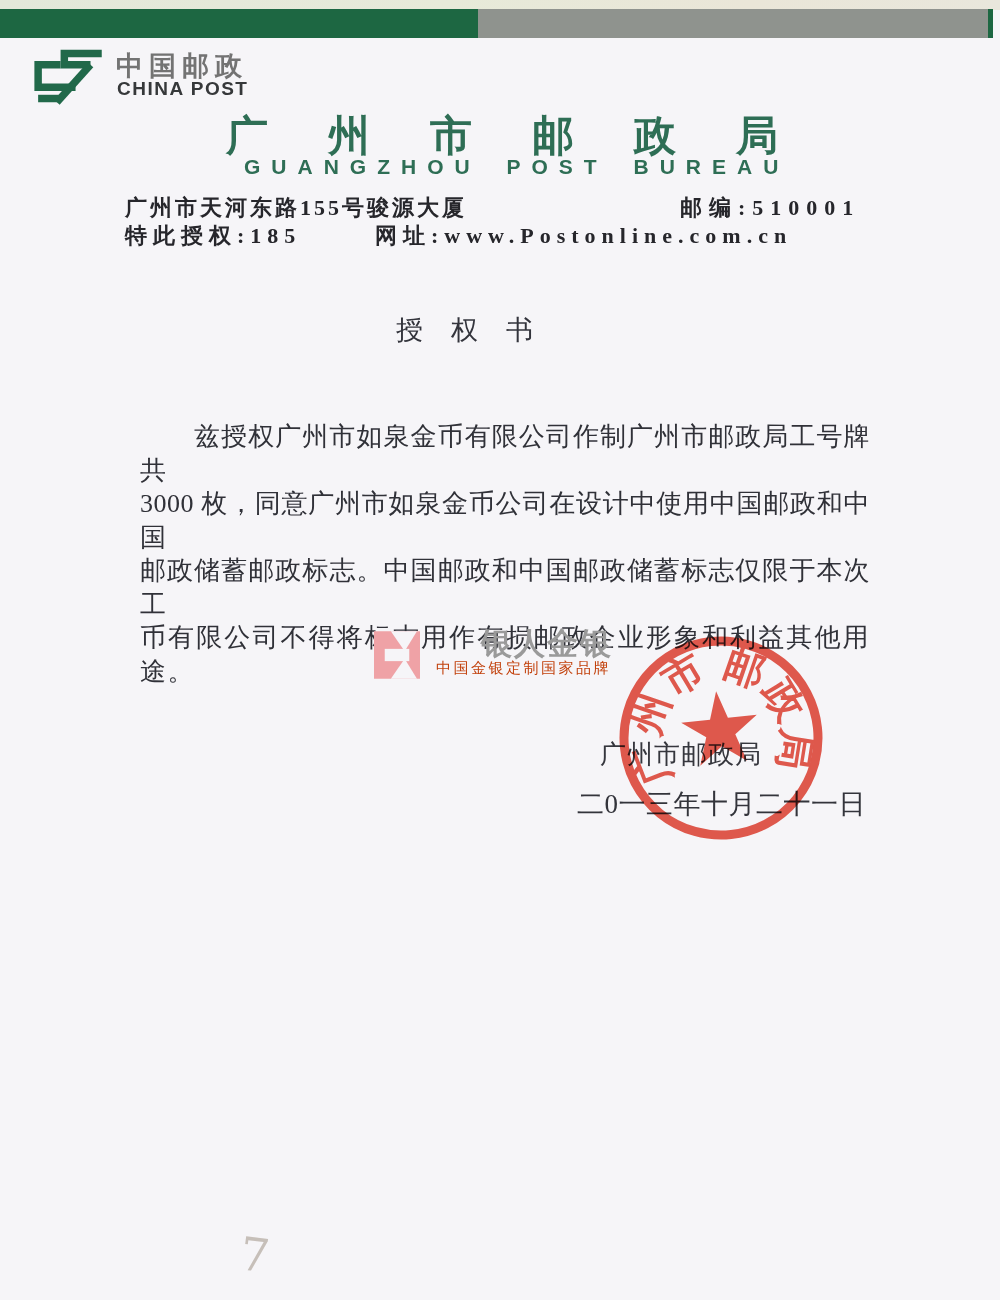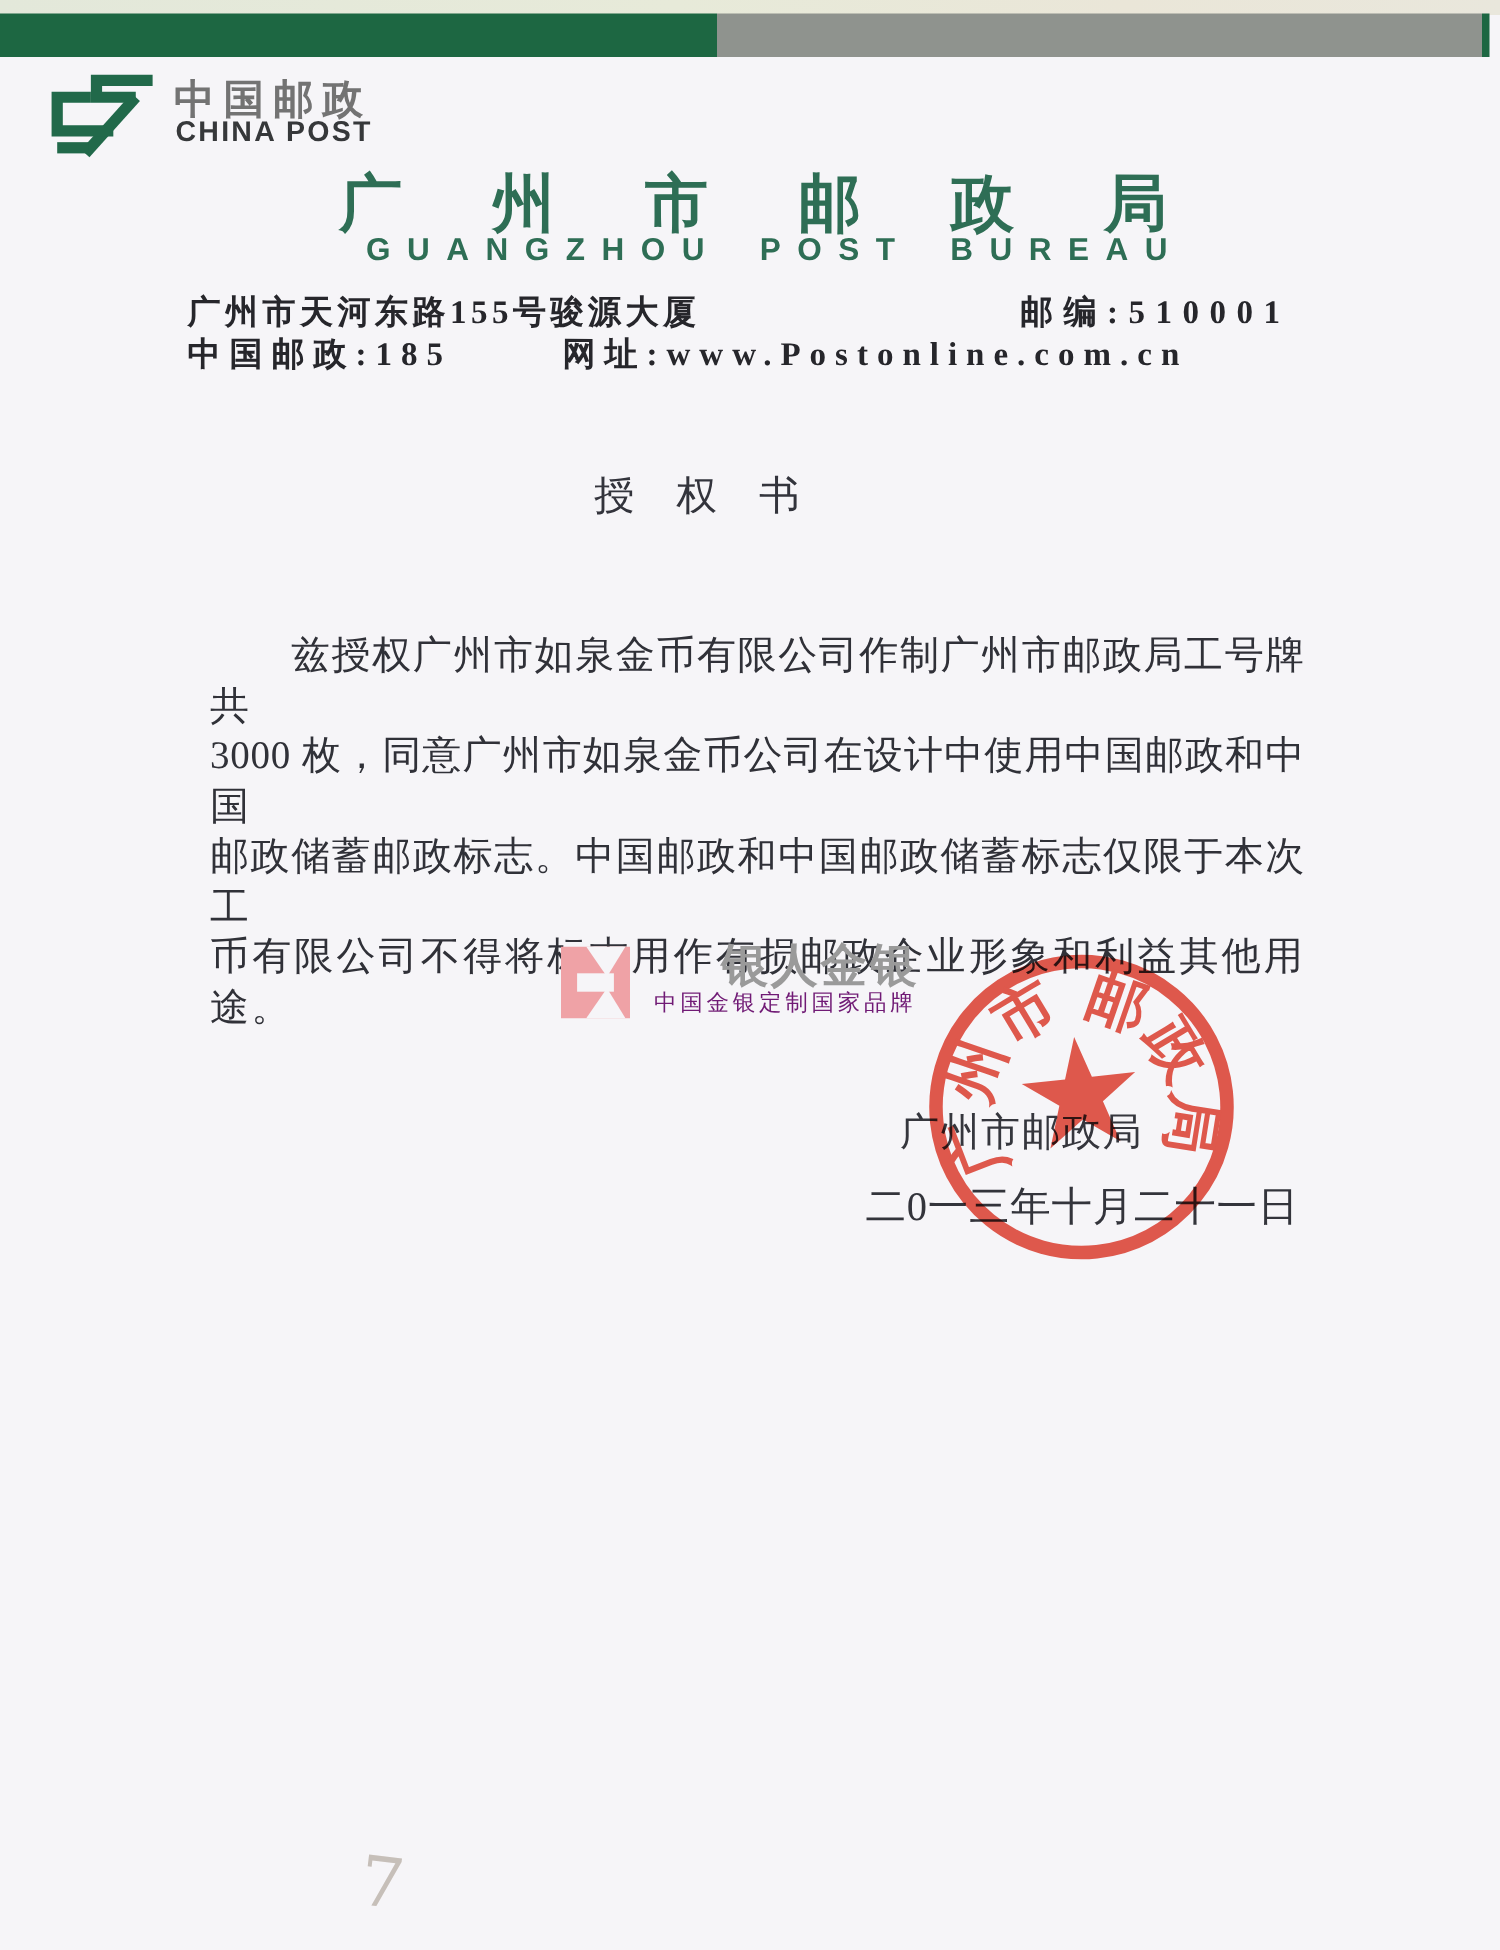--- a/index.html
+++ b/index.html
@@ -39,21 +39,21 @@
   .doc-title{left:396px;top:312px;font-size:27px;color:#33343c;letter-spacing:28px;white-space:nowrap;}
   .body-block{left:140px;top:403px;width:730px;font-size:26px;line-height:33.5px;color:#303138;margin-top:17px;}
   .body-line{text-align:justify;text-align-last:justify;letter-spacing:0.5px;}
   .body-line.first{text-indent:54px;}
   .body-line.last{text-align-last:left;letter-spacing:1.5px;}
   .closing{text-indent:68px;letter-spacing:2px;}
   
   .wm-icon{left:374px;top:629px;width:46px;height:52px;}
   .wm-brand{left:433px;top:623px;font-size:31px;font-weight:700;color:var(--watermark-gray,#9a9a9a);
     letter-spacing:2px;font-family:"Liberation Sans","DejaVu Sans",sans-serif;margin-left:48px;}
-  .wm-tagline{left:436px;top:659px;font-size:15px;color:#701a75;letter-spacing:2.5px;
+  .wm-tagline{left:436px;top:659px;font-size:15px;color:#c2410c;letter-spacing:2.5px;
     font-family:"Liberation Sans","DejaVu Sans",sans-serif;}
   
   .signature{left:600px;top:737px;font-size:26px;color:#35363d;letter-spacing:1px;}
   .sign-date{left:577px;top:786px;font-size:27px;color:#33343b;letter-spacing:0.5px;white-space:nowrap;}
   
   .seal{left:613px;top:630px;width:216px;height:216px;mix-blend-mode:multiply;opacity:0.92;}
   .seal svg text{font-family:"Liberation Serif","DejaVu Serif",serif;font-weight:700;}
   
   .pencil{left:240px;top:1228px;font-size:46px;color:#b7ada4;transform:rotate(7deg);
     opacity:0.75;font-family:"DejaVu Serif",serif;}
@@ -75,21 +75,21 @@
   </svg>
   <div class="abs logo-cn">中国邮政</div>
   <div class="abs logo-en">CHINA POST</div>
 </div>
 
 <div class="abs bureau-cn">广州市邮政局</div>
 <div class="abs bureau-en">GUANGZHOU POST BUREAU</div>
 
 <div class="abs addr addr-1">广州市天河东路155号骏源大厦</div>
 <div class="abs addr postcode">邮编:510001</div>
-<div class="abs addr hotline">中国邮政:185</div>
+<div class="abs addr hotline">特此授权:185</div>
 <div class="abs addr website">网址:www.Postonline.com.cn</div>
 
 <div class="abs doc-title">授权书</div>
 
 <div class="abs body-block">
   <div class="body-line first">兹授权广州市如泉金币有限公司作制广州市邮政局工号牌共</div>
   <div class="body-line">3000 枚，同意广州市如泉金币公司在设计中使用中国邮政和中国</div>
   <div class="body-line">邮政储蓄邮政标志。中国邮政和中国邮政储蓄标志仅限于本次工</div>
   <div class="body-line last">币有限公司不得将标志用作有损邮政企业形象和利益其他用途。</div>
 </div>

